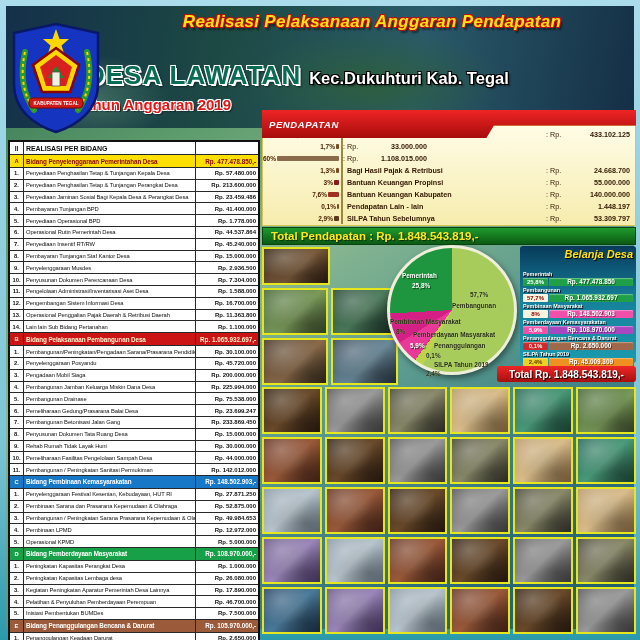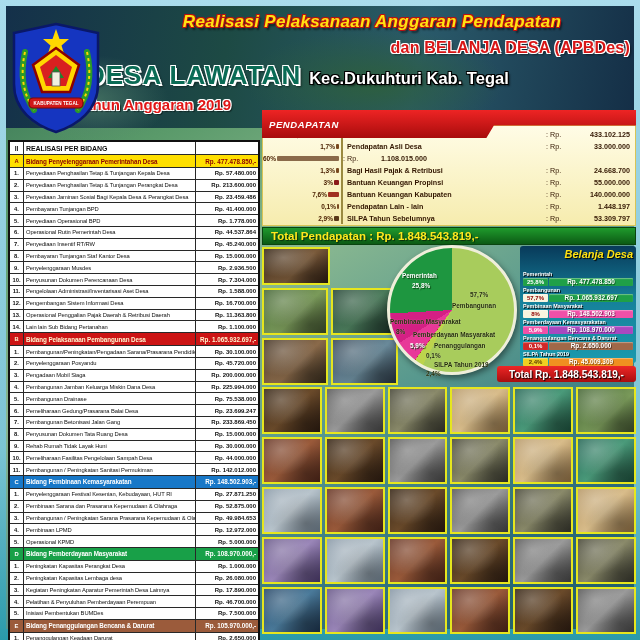--- a/index.html
+++ b/index.html
@@ -130,21 +130,20 @@
       <path d="M46 26 L69 43 L60 70 L32 70 L23 43 Z" fill="#ffd700" stroke="#8b0000" stroke-width="2.5"></path>
       <path d="M46 33 L62 45 L56 64 L36 64 L30 45 Z" fill="#d82020"></path>
       <path d="M38 56 L46 44 L54 56 Z" fill="#1a8a2a"></path>
       <rect x="42" y="50" width="8" height="14" fill="#f0f0e0" stroke="#555" stroke-width=".8"></rect>
       <rect x="19" y="76" width="54" height="10" rx="4" fill="#d01818" stroke="#7a0808" stroke-width="1.2"></rect>
       <text x="46" y="83.2" font-size="4.6" font-weight="bold" fill="#ffffff" text-anchor="middle">KABUPATEN TEGAL</text>
     </svg>
   </div>
 
   <div class="title1">Realisasi Pelaksanaan Anggaran Pendapatan</div>
-  <div class="title2">dan BELANJA DESA (APBDes)</div>
   <div class="village-row">
     <span class="village">DESA LAWATAN</span>
     <span class="location">Kec.Dukuhturi Kab. Tegal</span>
   </div>
   <div class="year">Tahun Anggaran 2019</div>
 
   <div class="pend-bar">
     <span>PENDAPATAN</span>
   </div>
   <div class="income">
@@ -157,21 +156,20 @@
         <div class="inc-label">Alokasi Dana Desa</div>
         <div class="inc-rp">: Rp.</div>
         <div class="inc-val">433.102.125</div>
       </div>
       <div class="inc-row">
         <div class="inc-left">
           <div class="inc-pct">1,7%</div>
           <div class="inc-bar" style="width: 3px; background: rgb(122, 74, 32);"></div>
         </div>
         <div class="inc-div"></div>
-        <div class="inc-label">Pendapatan Asli Desa</div>
         <div class="inc-rp">: Rp.</div>
         <div class="inc-val">33.000.000</div>
       </div>
       <div class="inc-row">
         <div class="inc-left">
           <div class="inc-pct">60%</div>
           <div class="inc-bar" style="width: 62px; background: rgb(138, 106, 74);"></div>
         </div>
         <div class="inc-div"></div>
         <div class="inc-rp">: Rp.</div>

